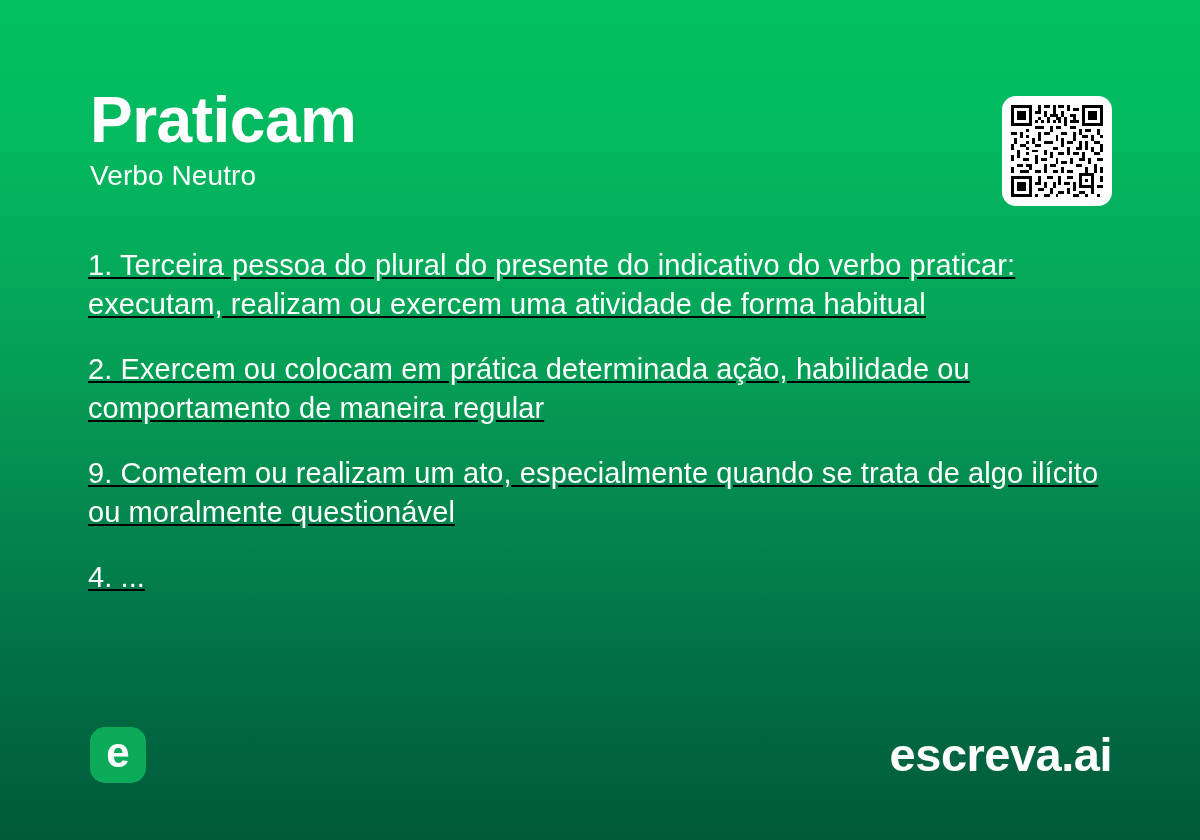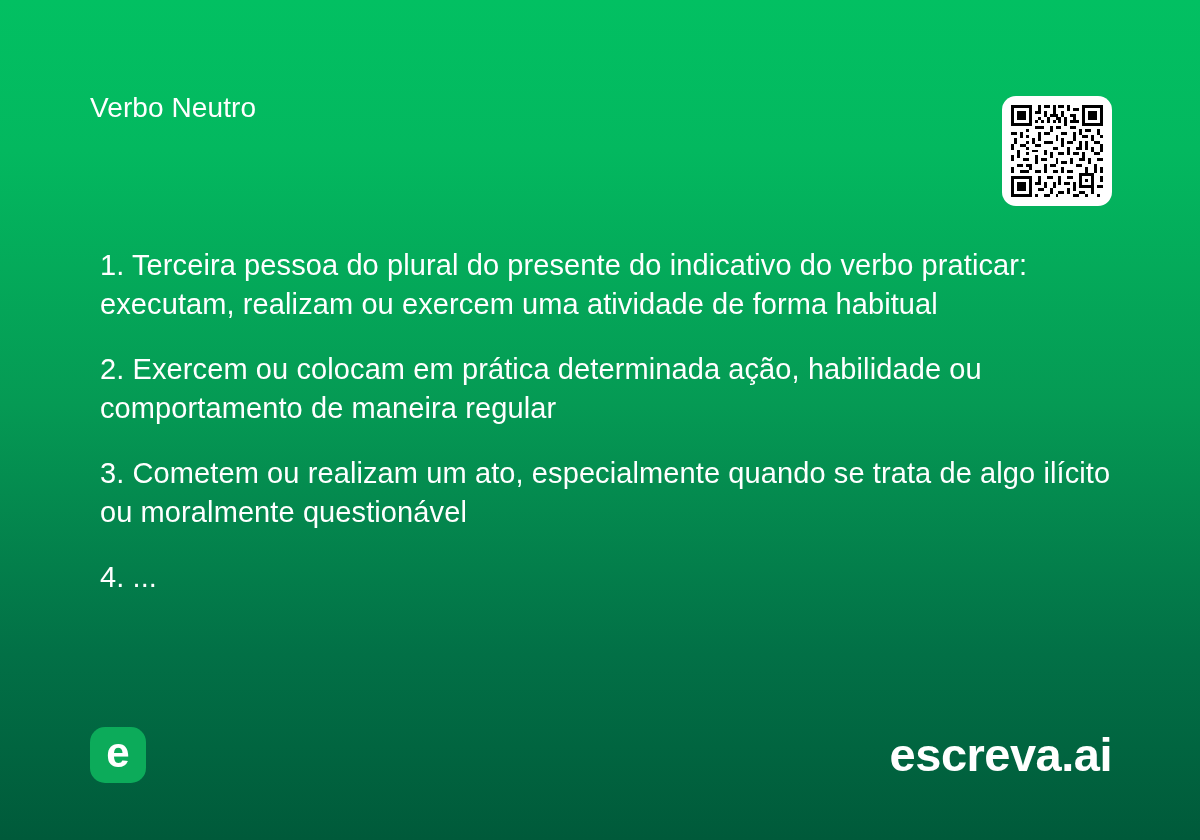--- a/index.html
+++ b/index.html
@@ -53,22 +53,23 @@
     border-radius: 14px;
     padding: 6px;
     box-sizing: border-box;
   }
   .qr-wrap svg { display: block; width: 100%; height: 100%; }
 
   
   .defs {
     position: absolute;
     top: 246px;
-    left: 100px;
+    left: 88px;
     width: 1024px;
+    text-decoration: underline;
   }
   .def {
     color: #ffffff;
     font-size: 29px;
     line-height: 39px;
     font-weight: 400;
     letter-spacing: 0.1px;
     margin: 0 0 26px 0;
   }
   .def:last-child { margin-bottom: 0; }
@@ -108,20 +109,21 @@
     letter-spacing: -0.5px;
     margin-left: 28px;
   }
 </style>
 </head>
 <body>
 
 <div id="card">
 
   <div class="header">
+    <h1 class="title">Praticam</h1>
     <p class="subtitle">Verbo Neutro</p>
   </div>
 
   <div class="qr-wrap">
     <svg viewBox="0 0 33 33" shape-rendering="crispEdges" aria-hidden="true">
       <rect width="33" height="33" fill="#ffffff"></rect>
       <g fill="#000000">
 
         <rect x="1" y="1" width="7" height="1"></rect>
           <rect x="1" y="7" width="7" height="1"></rect>
@@ -269,21 +271,21 @@
         <rect x="22" y="31" width="2" height="1"></rect>
           <rect x="26" y="31" width="1" height="1"></rect>
         <rect x="30" y="31" width="1" height="1"></rect>
       </g>
     </svg>
   </div>
 
   <div class="defs">
     <p class="def">1. Terceira pessoa do plural do presente do indicativo do verbo praticar: executam, realizam ou exercem uma atividade de forma habitual</p>
     <p class="def">2. Exercem ou colocam em prática determinada ação, habilidade ou comportamento de maneira regular</p>
-    <p class="def">3. Cometem ou realizam um ato, especialmente quando se trata de algo ilícito ou moralmente questionável</p>
+    <p class="def">9. Cometem ou realizam um ato, especialmente quando se trata de algo ilícito ou moralmente questionável</p>
     <p class="def">4. ...</p>
   </div>
 
   <div class="footer">
     <div class="logo-mark">
       <span>e</span>
     </div>
     <div class="wordmark">escreva.ai</div>
   </div>
 

